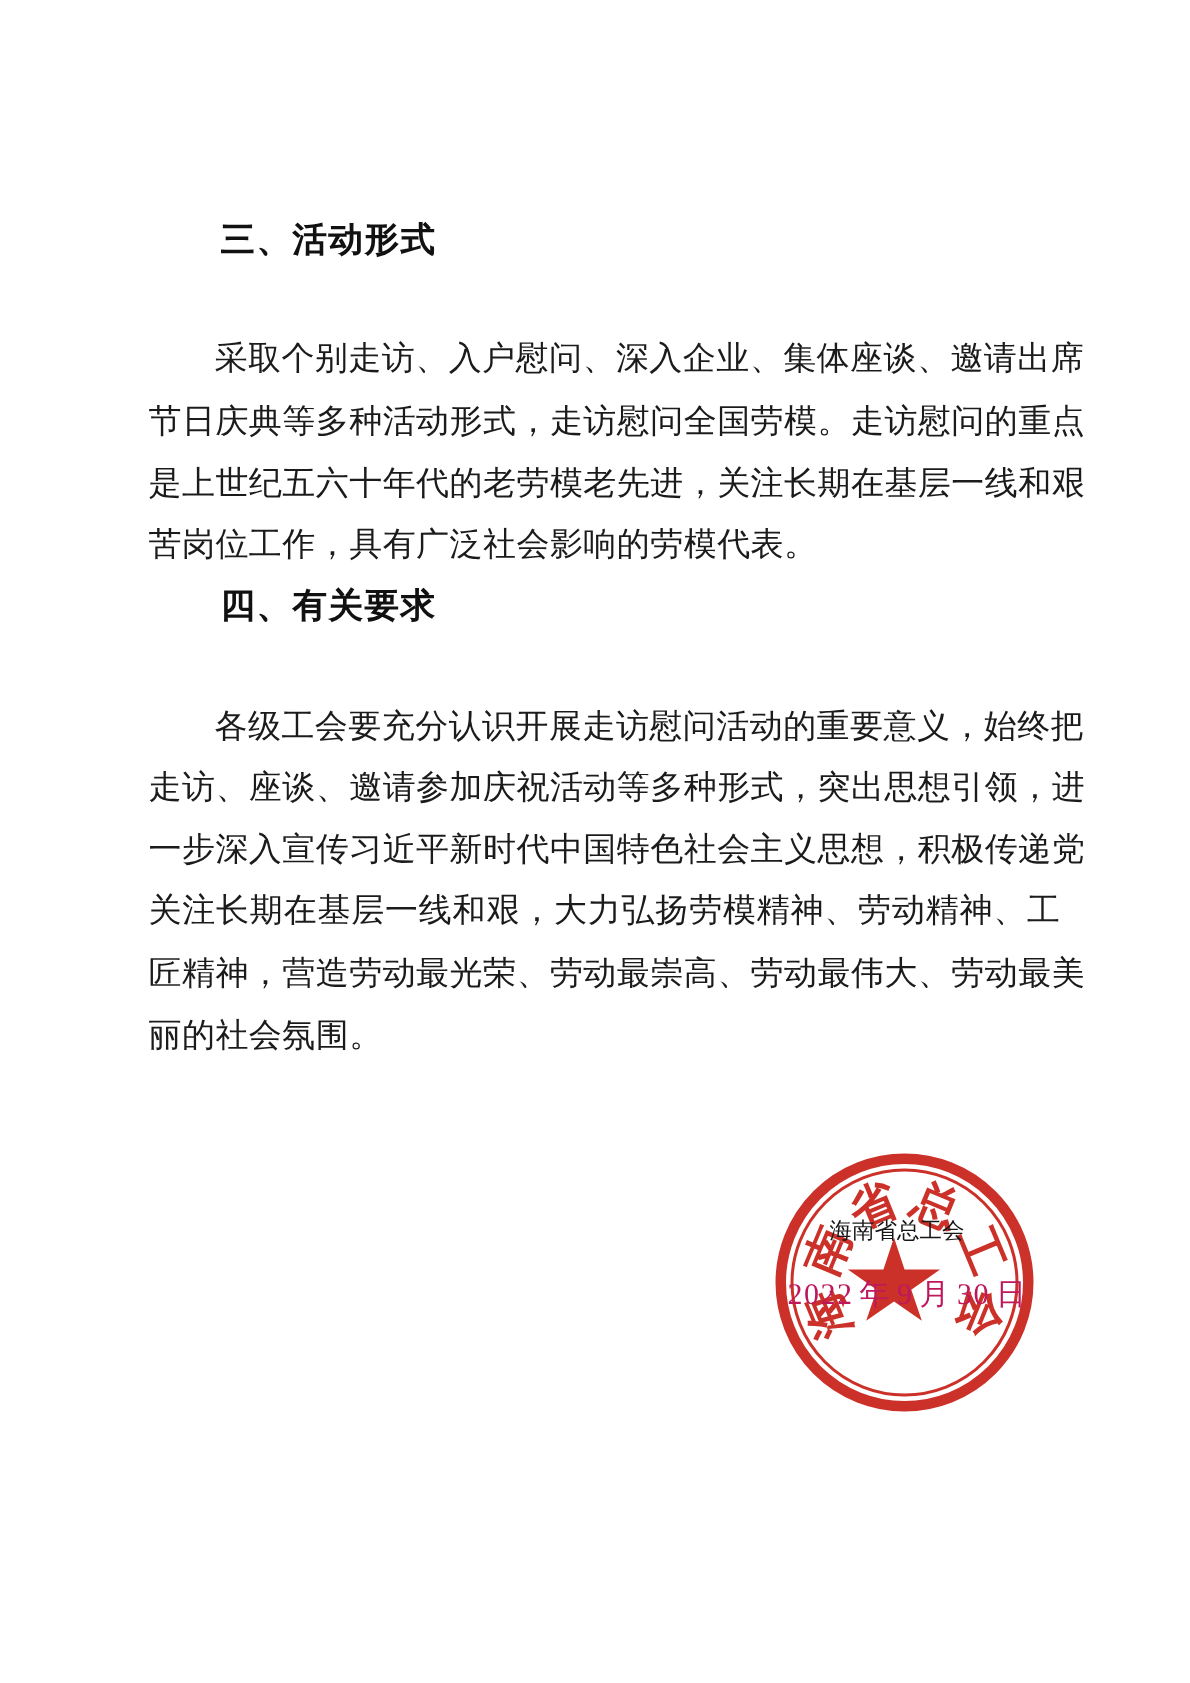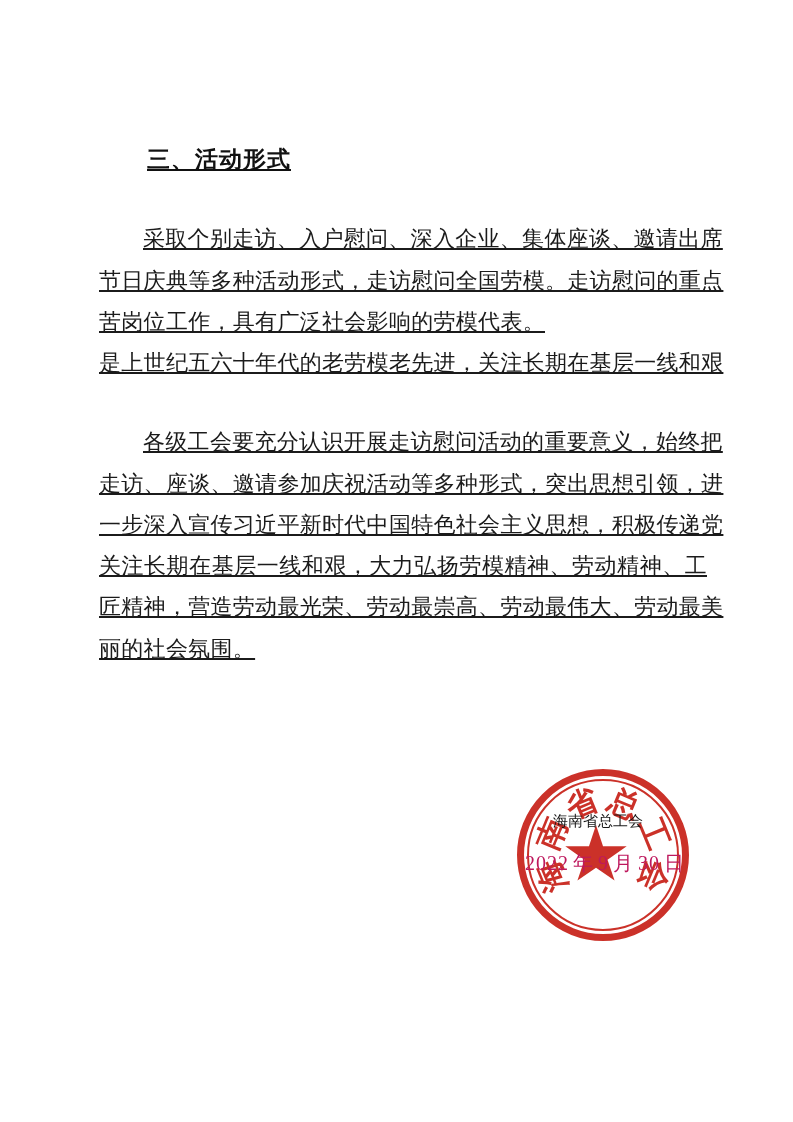--- a/index.html
+++ b/index.html
@@ -23,21 +23,20 @@
   .line {
     font-size: 22px;
     line-height: 41.25px;
     height: 41.25px;
     color: #1b1b1b;
     text-align: justify;
     text-align-last: justify;
     text-justify: inter-character;
     white-space: nowrap;
     letter-spacing: 0.3px;
-    text-decoration: underline;
   }
   .line.end { text-align-last: left; white-space: normal; }
   .line.indent { text-indent: 44px; margin-top: 38px; }
   .line.heading {
     font-family: "Liberation Sans", sans-serif;
     font-weight: 700;
     font-size: 23px;
     color: #111111;
     text-align-last: left;
     text-indent: 48px;
@@ -99,22 +98,23 @@
 </style>
 </head>
 <body>
 
 <div class="page">
 
   <div class="doc">
     <div class="line heading">三、活动形式</div>
     <div class="line indent">采取个别走访、入户慰问、深入企业、集体座谈、邀请出席</div>
     <div class="line">节日庆典等多种活动形式，走访慰问全国劳模。走访慰问的重点</div>
+    <div class="line">是上世纪五六十年代的老劳模老先进，关注长期在基层一线和艰</div>
     <div class="line end">苦岗位工作，具有广泛社会影响的劳模代表。</div>
-    <div class="line">是上世纪五六十年代的老劳模老先进，关注长期在基层一线和艰</div>
+    <div class="line heading">四、有关要求</div>
     <div class="line indent">各级工会要充分认识开展走访慰问活动的重要意义，始终把</div>
     <div class="line">走访、座谈、邀请参加庆祝活动等多种形式，突出思想引领，进</div>
     <div class="line">一步深入宣传习近平新时代中国特色社会主义思想，积极传递党</div>
     <div class="line">关注长期在基层一线和艰，大力弘扬劳模精神、劳动精神、工</div>
     <div class="line">匠精神，营造劳动最光荣、劳动最崇高、劳动最伟大、劳动最美</div>
     <div class="line end">丽的社会氛围。</div>
   </div>
 
   <div class="seal">
     <div class="ring outer"></div>

